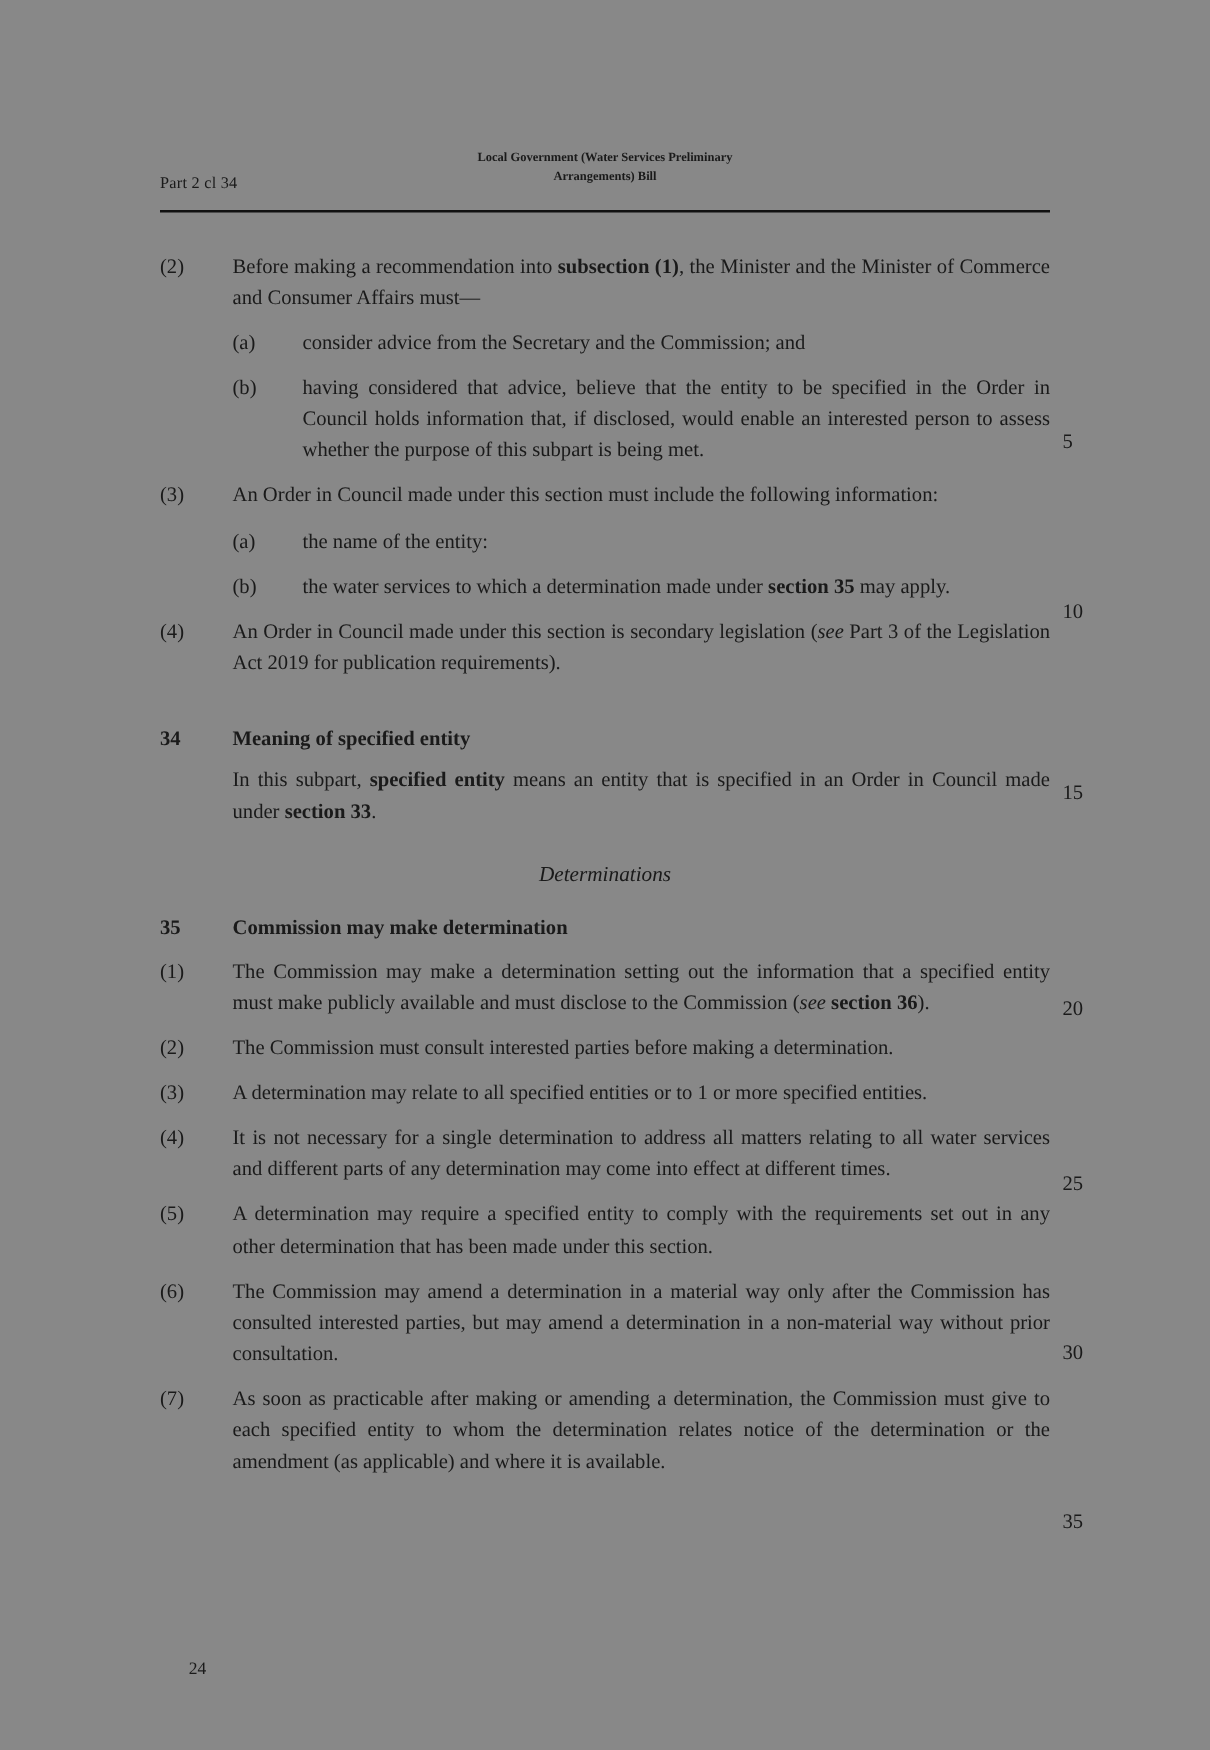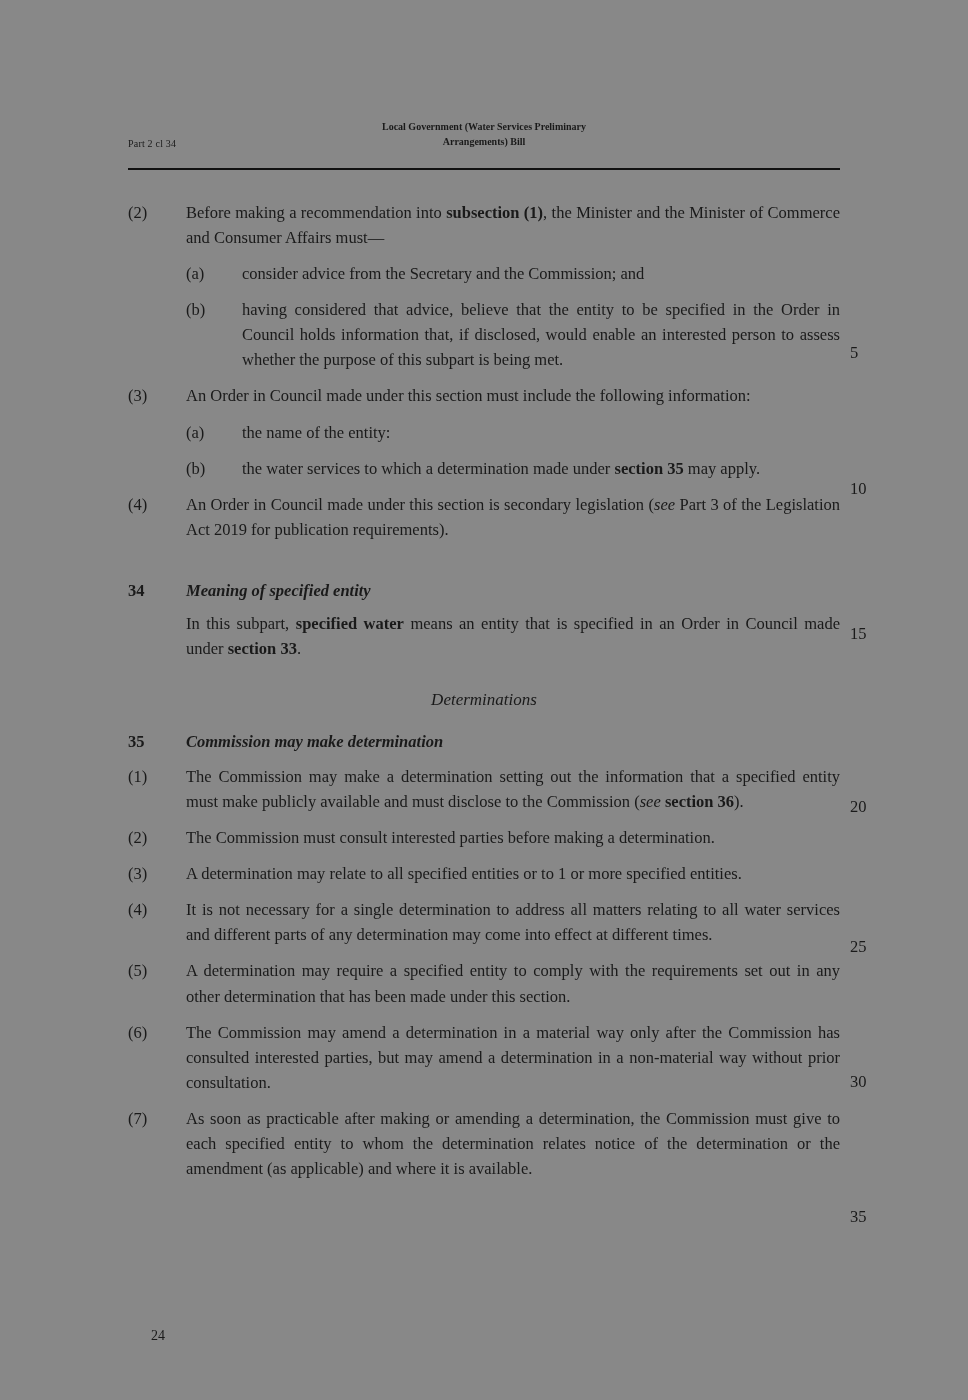--- a/index.html
+++ b/index.html
@@ -23,21 +23,21 @@
   }
   
   .header {
     position: relative;
     height: 42px;
   }
   .header-left {
     position: absolute;
     left: 0;
     top: 18px;
-    font-size: 10px;
+    font-size: 13px;
     letter-spacing: 0.2px;
   }
   .header-center {
     position: absolute;
     left: 0;
     right: 0;
     top: 0;
     text-align: center;
     font-size: 10px;
     font-weight: bold;
@@ -79,21 +79,21 @@
     text-align: justify;
     text-justify: inter-word;
     hyphens: manual;
   }
   .ind1 .text { margin-left: 58px; }
   .ind2 .text { margin-left: 114px; }
 
   .heading {
     font-weight: bold;
   }
-  .heading .text { text-align: left; font-style: italic; }
+  .heading .text { text-align: left; }
 
   .centre-italic {
     text-align: center;
     font-style: italic;
     font-size: 17px;
     margin: 26px 0 16px 0;
   }
 
   b, strong { font-weight: bold; }
   i, em { }
@@ -187,21 +187,21 @@
       <span class="num l1">(4)</span>
       <span class="text"><span>An Order in Council made under this section is secondary legislation (</span><i>see</i><span> Part 3 of the Legislation Act 2019 for publication requirements).</span></span>
     </div>
 
     <div class="block row ind1 heading" style="margin-top:36px;margin-bottom:8px">
       <span class="num l1">34</span>
       <span class="text">Meaning of specified entity</span>
     </div>
 
     <div class="block row ind1">
-      <span class="text"><span>In this subpart, </span><b>specified water</b><span> means an entity that is specified in an Order in Council made under </span><b>section 33</b><span>.</span></span>
+      <span class="text"><span>In this subpart, </span><b>specified entity</b><span> means an entity that is specified in an Order in Council made under </span><b>section 33</b><span>.</span></span>
     </div>
 
     <div class="centre-italic">Determinations</div>
 
     <div class="block row ind1 heading" style="margin-bottom:10px">
       <span class="num l1">35</span>
       <span class="text">Commission may make determination</span>
     </div>
 
     <div class="block row ind1">

